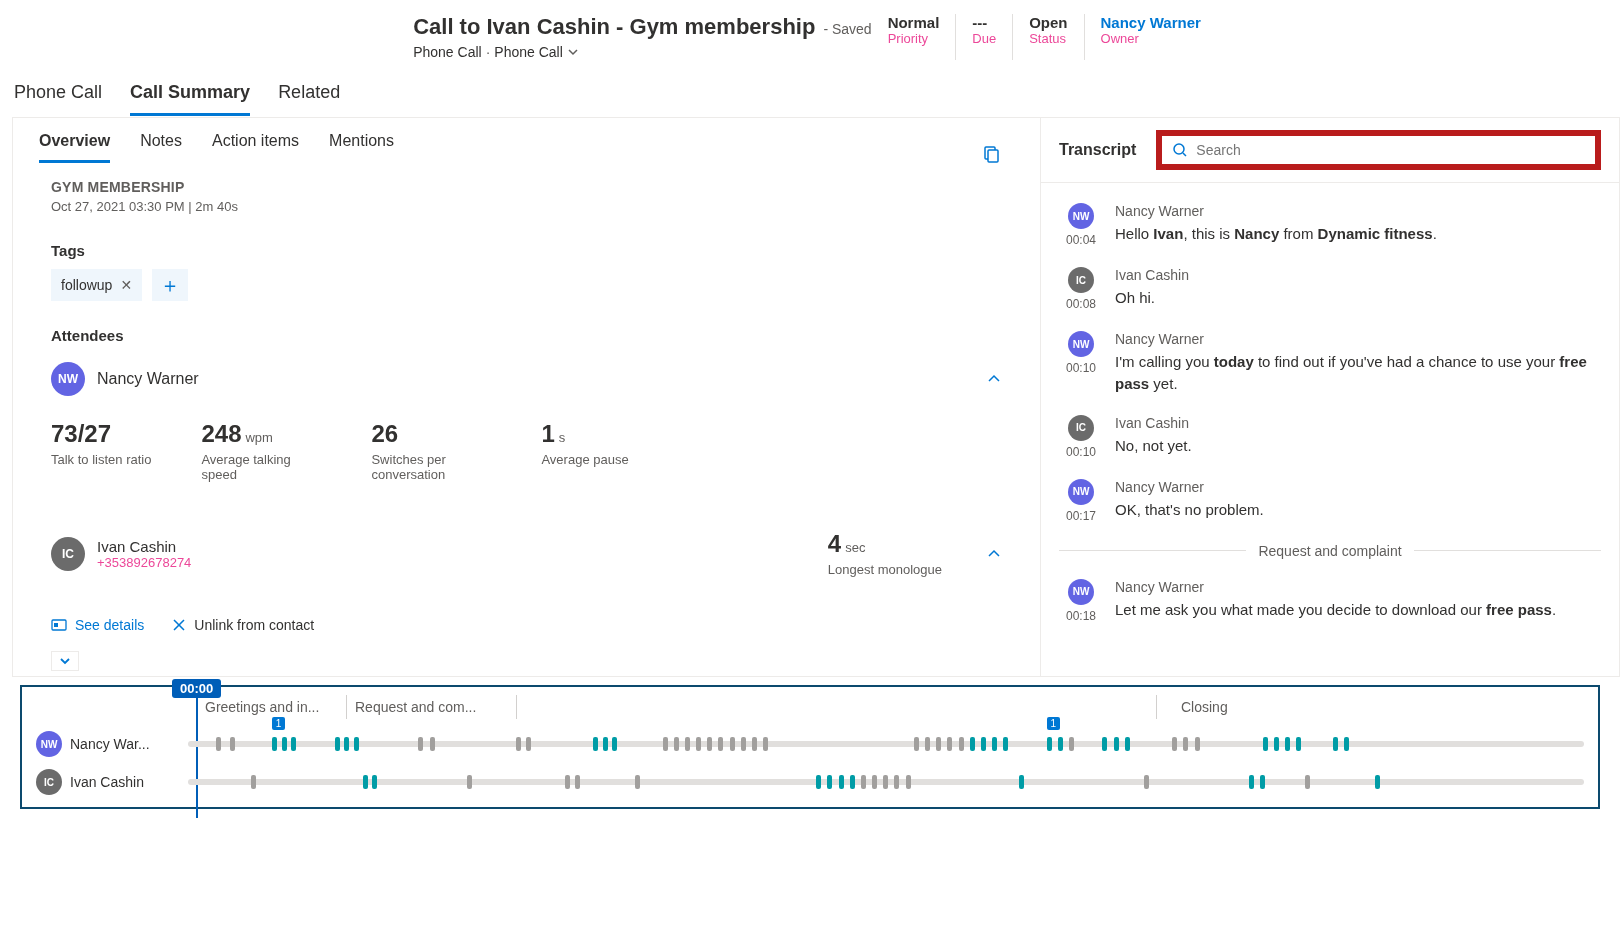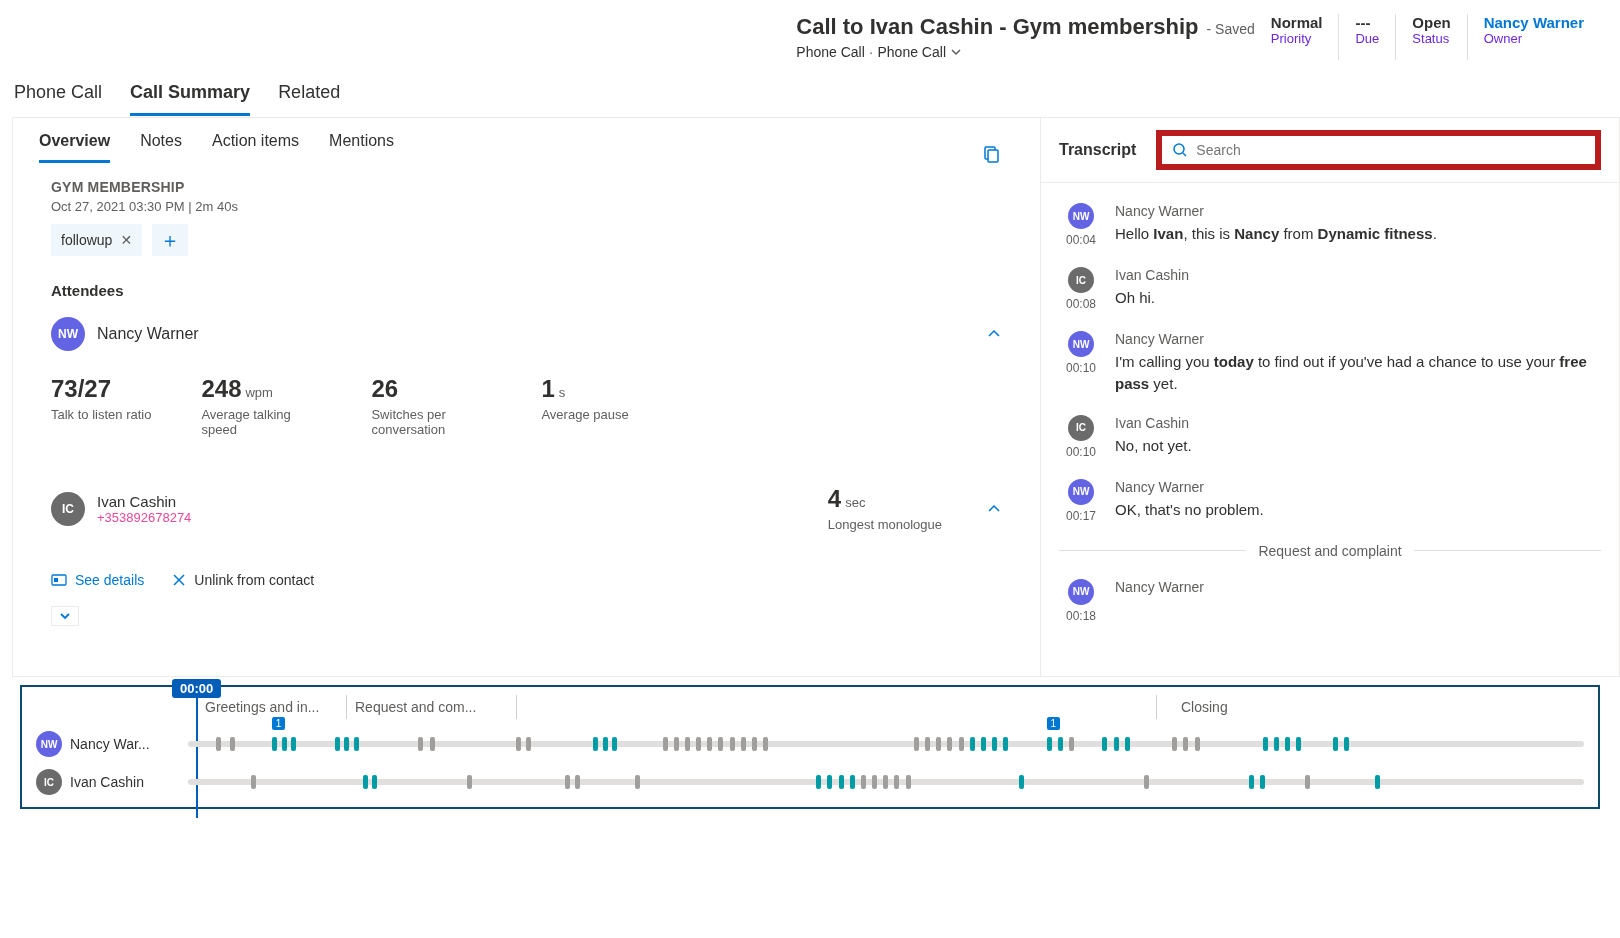--- a/index.html
+++ b/index.html
@@ -7,39 +7,39 @@
   font-family: "Segoe UI", -apple-system, BlinkMacSystemFont, sans-serif;
   font-size: 14px;
   color: #323130;
   background: #fff;
   width: 1620px;
   height: 938px;
   overflow: hidden;
 }
 .header {
   display: flex;
-  justify-content: flex-end;
+  justify-content: center;
   padding: 14px 20px 0 30px;
 }
 .header-left {}
 .title-row { display: flex; align-items: baseline; gap: 8px; }
 .title { font-size: 22px; font-weight: 600; }
 .saved { font-size: 14px; color: #605e5c; font-weight: 400; }
 .breadcrumb { font-size: 14px; color: #323130; margin-top: 4px; display: flex; align-items: center; gap: 4px; }
 .bc-sep { color: #605e5c; }
 .header-right { display: flex; gap: 0; }
 .status-cell {
   padding: 0 16px;
   border-left: 1px solid #e1dfdd;
   text-align: left;
 }
 .status-cell:first-child { border-left: none; }
 .status-val { font-size: 15px; font-weight: 600; color: #323130; }
 .status-val.link { color: #0078d4; }
-.status-lbl { font-size: 13px; color: #6d28d9; }
+.status-lbl { font-size: 13px; color: #ec4899; }
 
 .main-tabs {
   display: flex;
   gap: 28px;
   padding: 22px 14px 0 14px;
   border-bottom: 1px solid #fff;
 }
 .main-tab {
   font-size: 18px;
   padding-bottom: 10px;
@@ -212,20 +212,21 @@
     <div class="overview-body">
       <div class="copy-icon">
         <svg width="20" height="20" viewBox="0 0 20 20">
             <rect x="5" y="3" width="10" height="12" rx="1" fill="none" stroke="#0078d4" stroke-width="1.5"></rect>
             <rect x="8" y="6" width="10" height="12" rx="1" fill="#fff" stroke="#0078d4" stroke-width="1.5"></rect>
           </svg>
       </div>
       <div class="section-heading">GYM MEMBERSHIP</div>
       <div class="meta-line">Oct 27, 2021 03:30 PM  |  2m 40s</div>
 
+      <div class="tags-heading">Tags</div>
       <div class="tags-row">
         <span class="tag">
           <span>followup</span>
           <span class="x">✕</span>
         </span>
         <span class="add-tag">＋</span>
       </div>
 
       <div class="attendees-heading">Attendees</div>
 
@@ -363,20 +364,21 @@
     </div>
         </div>
         <div class="segment-divider">Request and complaint</div>
         <div class="turn">
     <div class="turn-left">
       <span class="avatar sm nw">NW</span>
       <span class="turn-time">00:18</span>
     </div>
     <div class="turn-right">
       <div class="turn-speaker">Nancy Warner</div>
+      <div class="turn-text">Let me ask you what made you decide to download our <b>free pass</b>.</div>
     </div>
         </div>
       </div>
   </div>
 </div>
 
 <div class="timeline-wrap">
   <div class="time-marker">
     <div class="time-bubble">00:00</div>
     <div class="time-line"></div>

